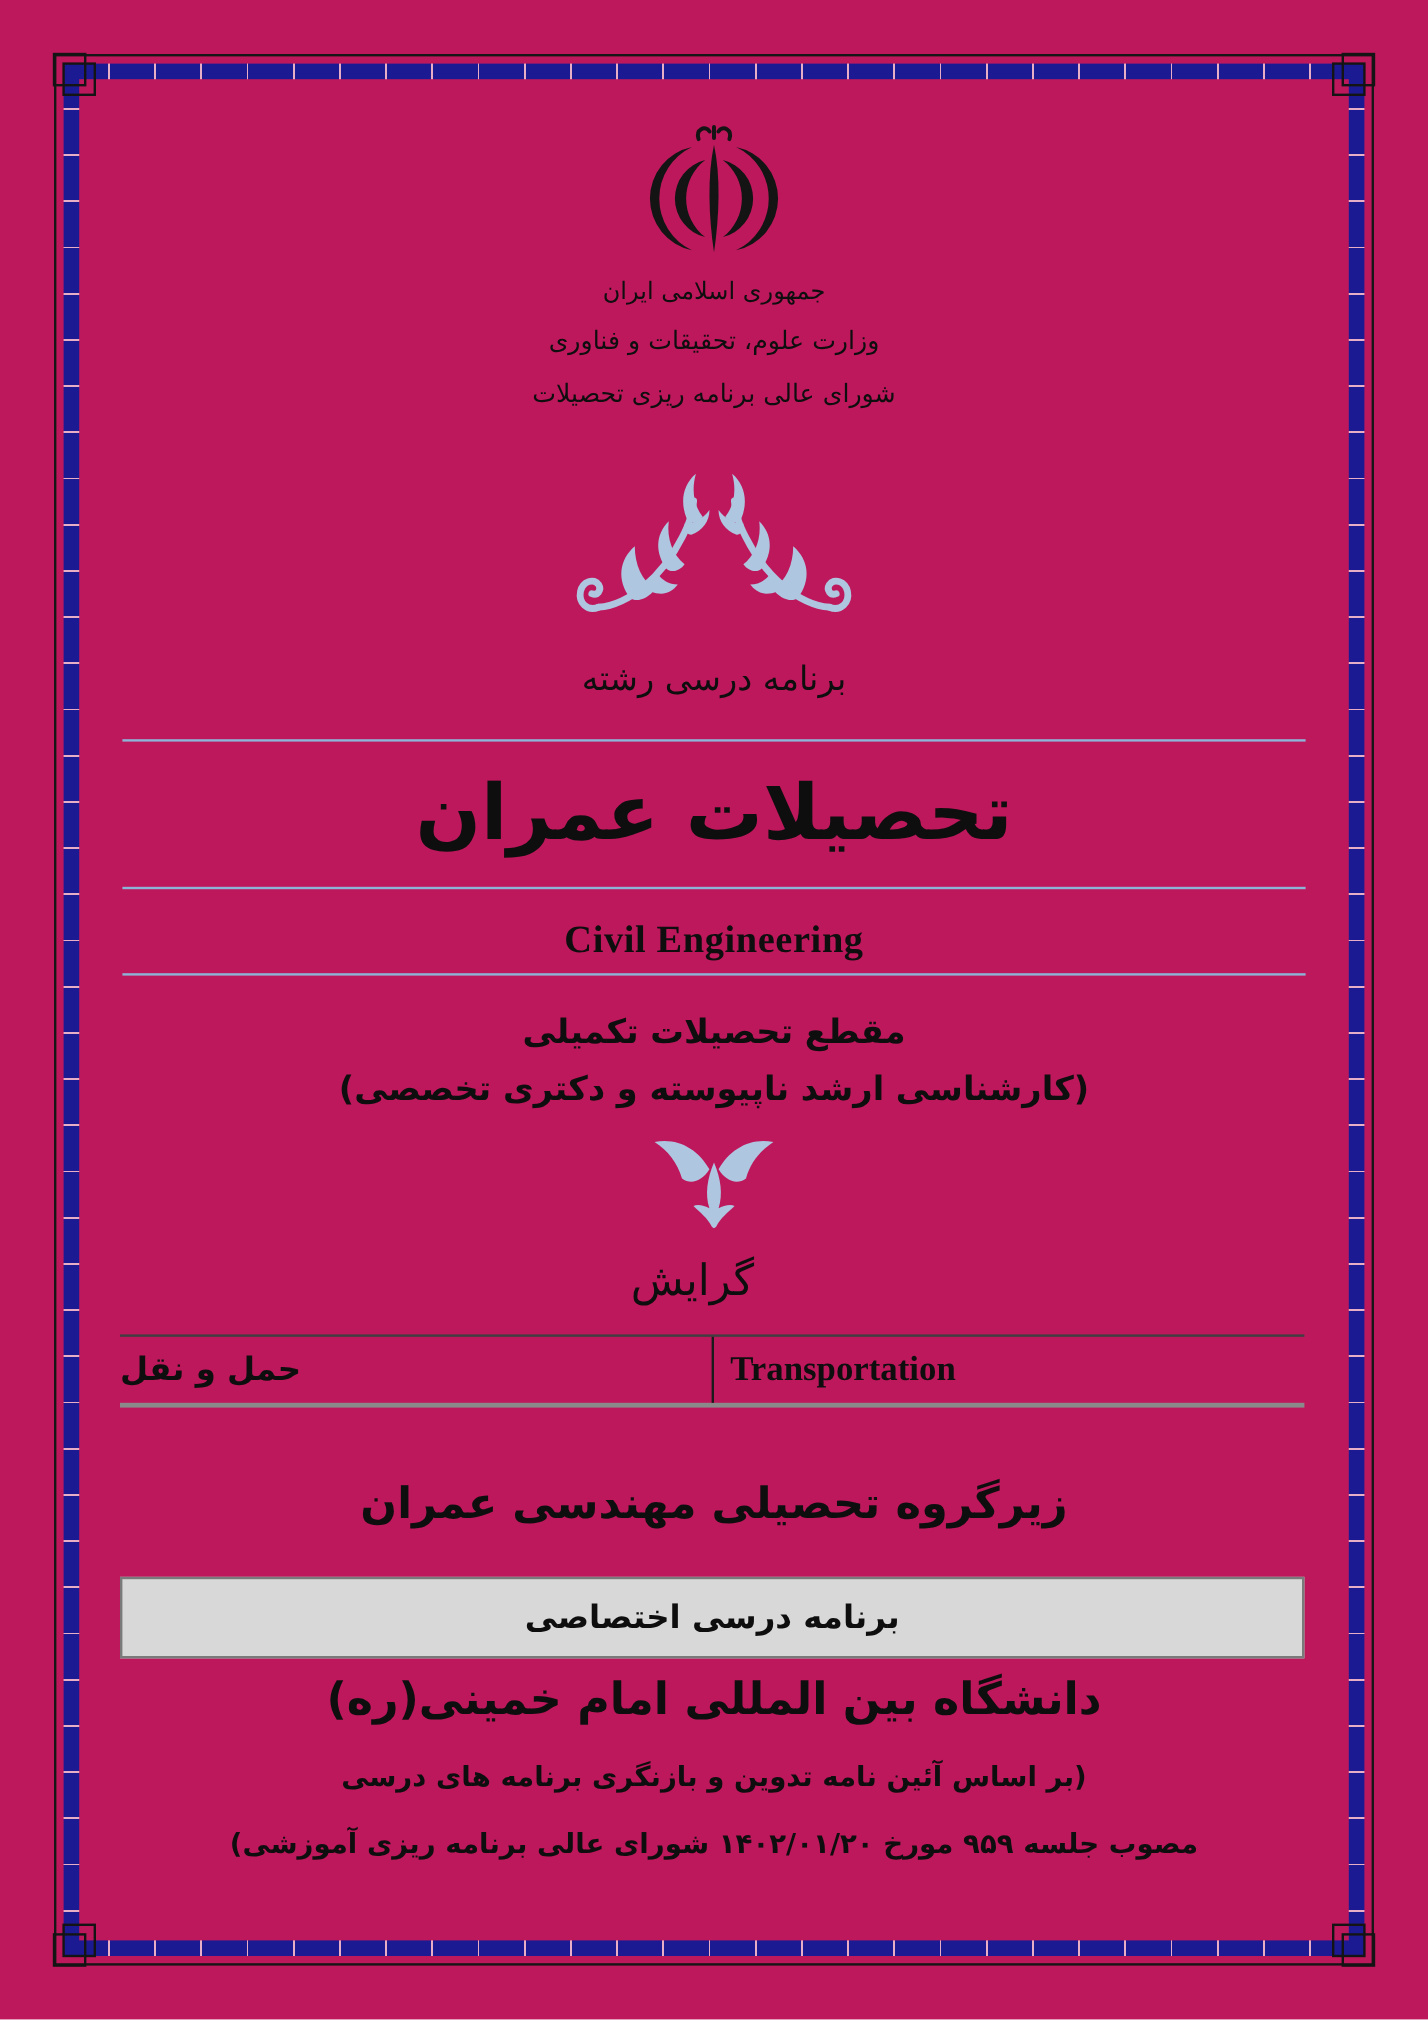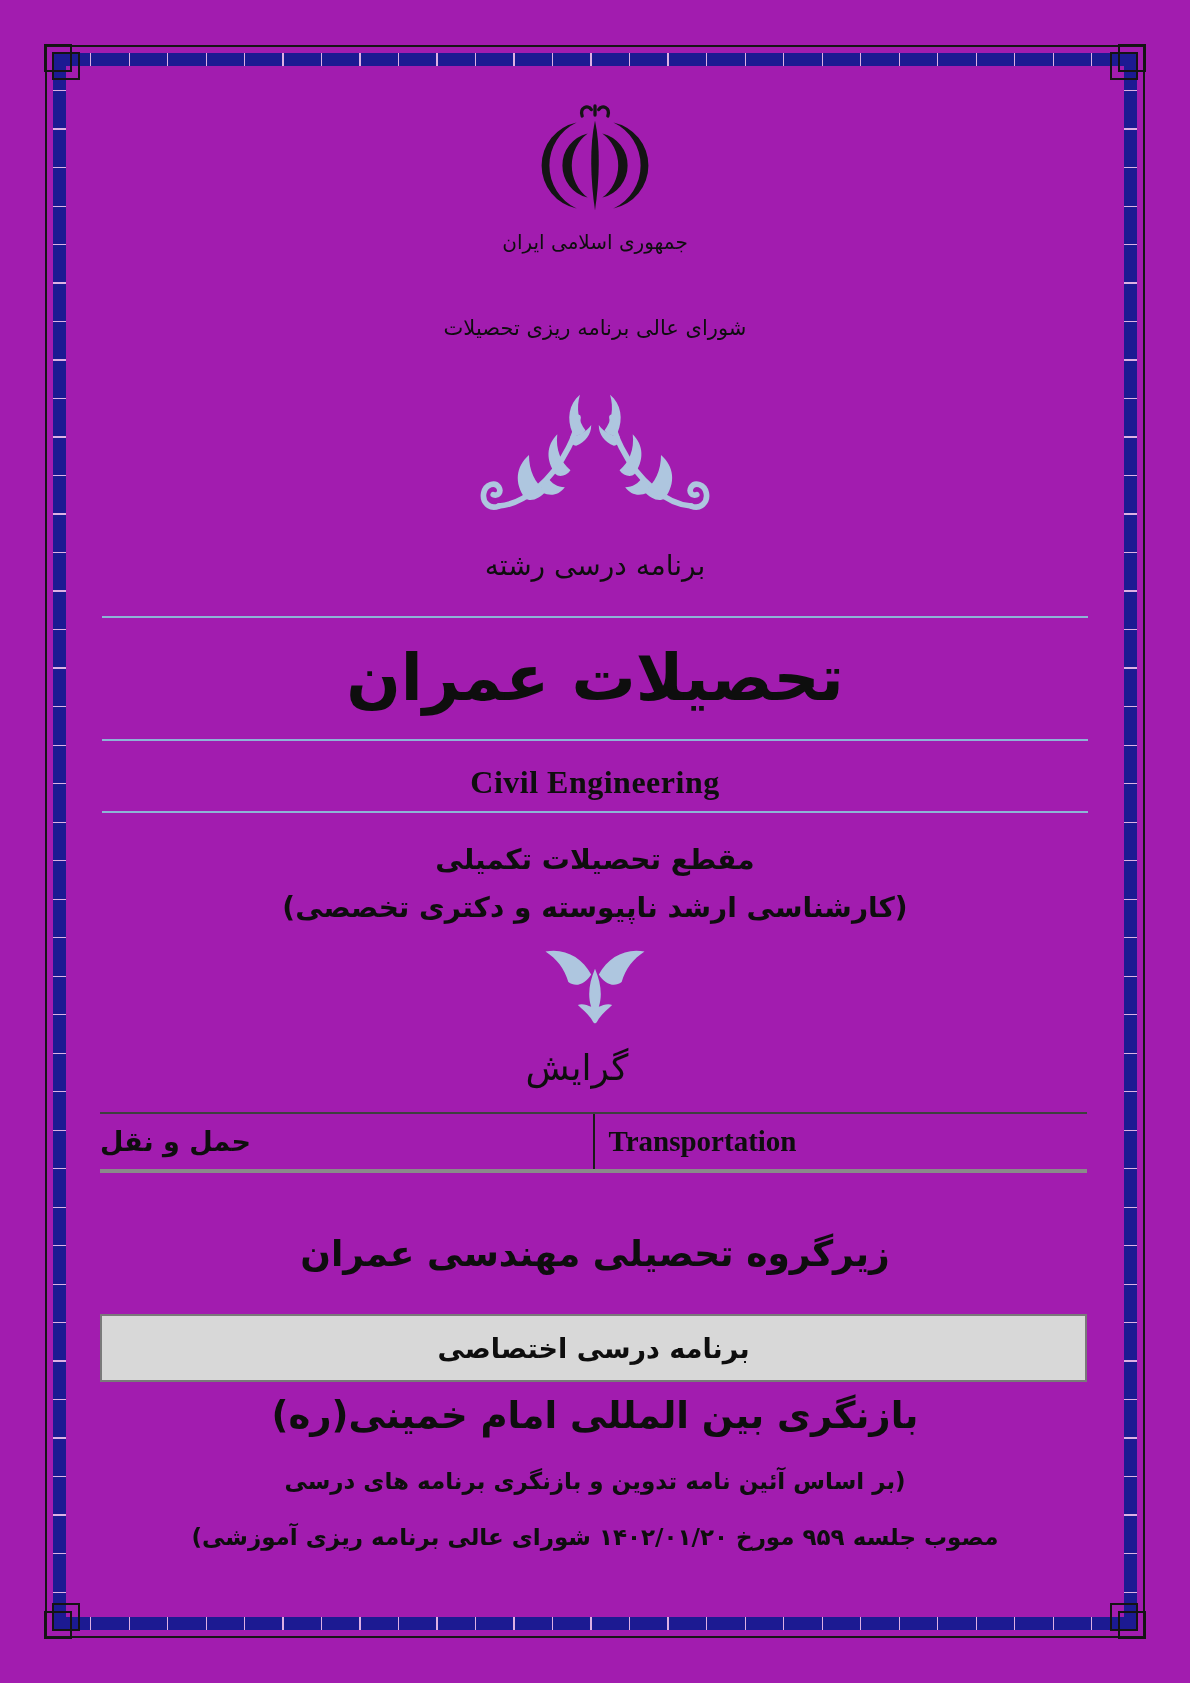--- a/index.html
+++ b/index.html
@@ -1,17 +1,17 @@
 <!DOCTYPE html>
 <html lang="fa"><head>
 <meta charset="utf-8">
 <style>
   html,body{margin:0;padding:0;background:#ffffff;}
   .page{
-    position:relative;width:1190px;height:1683px;background:#a21caf;overflow:hidden;
+    position:relative;width:1190px;height:1683px;background:#be185d;overflow:hidden;
     font-family:"DejaVu Sans",sans-serif;color:#0e0e0e;
   }
   
   .frame-outline{position:absolute;inset:45px;border:2px solid #161616;}
   .band{position:absolute;}
   .band-top   {left:53px;right:53px;top:53px;height:13px;
                background:repeating-linear-gradient(90deg,#1c1a92 0,#1c1a92 37px,rgba(255,255,255,.65) 37px,rgba(255,255,255,.65) 38.5px);}
   .band-bottom{left:53px;right:53px;bottom:53px;height:13px;
                background:repeating-linear-gradient(90deg,#1c1a92 0,#1c1a92 37px,rgba(255,255,255,.65) 37px,rgba(255,255,255,.65) 38.5px);}
   .band-left  {top:53px;bottom:53px;left:53px;width:13px;
@@ -83,20 +83,21 @@
       </g>
       <g stroke="#141414" stroke-width="3.6" fill="none" stroke-linecap="round">
         <path d="M46,13 C43,4 52,0 56,6"></path>
         <path d="M74,13 C77,4 68,0 64,6"></path>
         <path d="M60,2 L60,12"></path>
       </g>
     </svg>
   </div>
 
   <div class="cblock seal-line calli" dir="rtl" style="top:226px;">جمهوری اسلامی ایران</div>
+  <div class="cblock seal-line seal2 calli" dir="rtl" style="top:268px;">وزارت علوم، تحقیقات و فناوری</div>
   <div class="cblock seal-line seal3 calli" dir="rtl" style="top:312px;">شورای عالی برنامه ریزی تحصیلات</div>
 
   <div class="cblock" style="top:391px;">
     <svg width="236" height="132" viewBox="0 0 236 140">
       <defs>
         <g id="halfF">
           <g fill="none" stroke="#aec6df" stroke-width="6" stroke-linecap="round">
             <path d="M16,122 C42,120 72,96 90,60 C96,48 99,40 100,28"></path>
             <path d="M16,122 C6,126 -2,118 0,108 C2,99 12,96 16,102 C19,107 15,112 10,110"></path>
           </g>
@@ -144,18 +145,18 @@
   <div class="otable">
     <div class="ocell ocell-fa" dir="rtl">حمل و نقل</div>
     <div class="odivider"></div>
     <div class="ocell ocell-en">Transportation</div>
   </div>
 
   <div class="cblock subgroup-line calli" dir="rtl">زیرگروه تحصیلی مهندسی عمران</div>
 
   <div class="banner" dir="rtl">برنامه درسی اختصاصی</div>
 
-  <div class="cblock uni-line calli" dir="rtl">بازنگری بین المللی امام خمینی(ره)</div>
+  <div class="cblock uni-line calli" dir="rtl">دانشگاه بین المللی امام خمینی(ره)</div>
 
   <div class="cblock footer-line" dir="rtl" style="top:1464px;">(بر اساس آئین نامه تدوین و بازنگری برنامه های درسی</div>
   <div class="cblock footer-line" dir="rtl" style="top:1508px;margin-top:12px;">مصوب جلسه ۹۵۹ مورخ ۱۴۰۲/۰۱/۲۰ شورای عالی برنامه ریزی آموزشی)</div>
 
 </div>
 
 </body></html>

